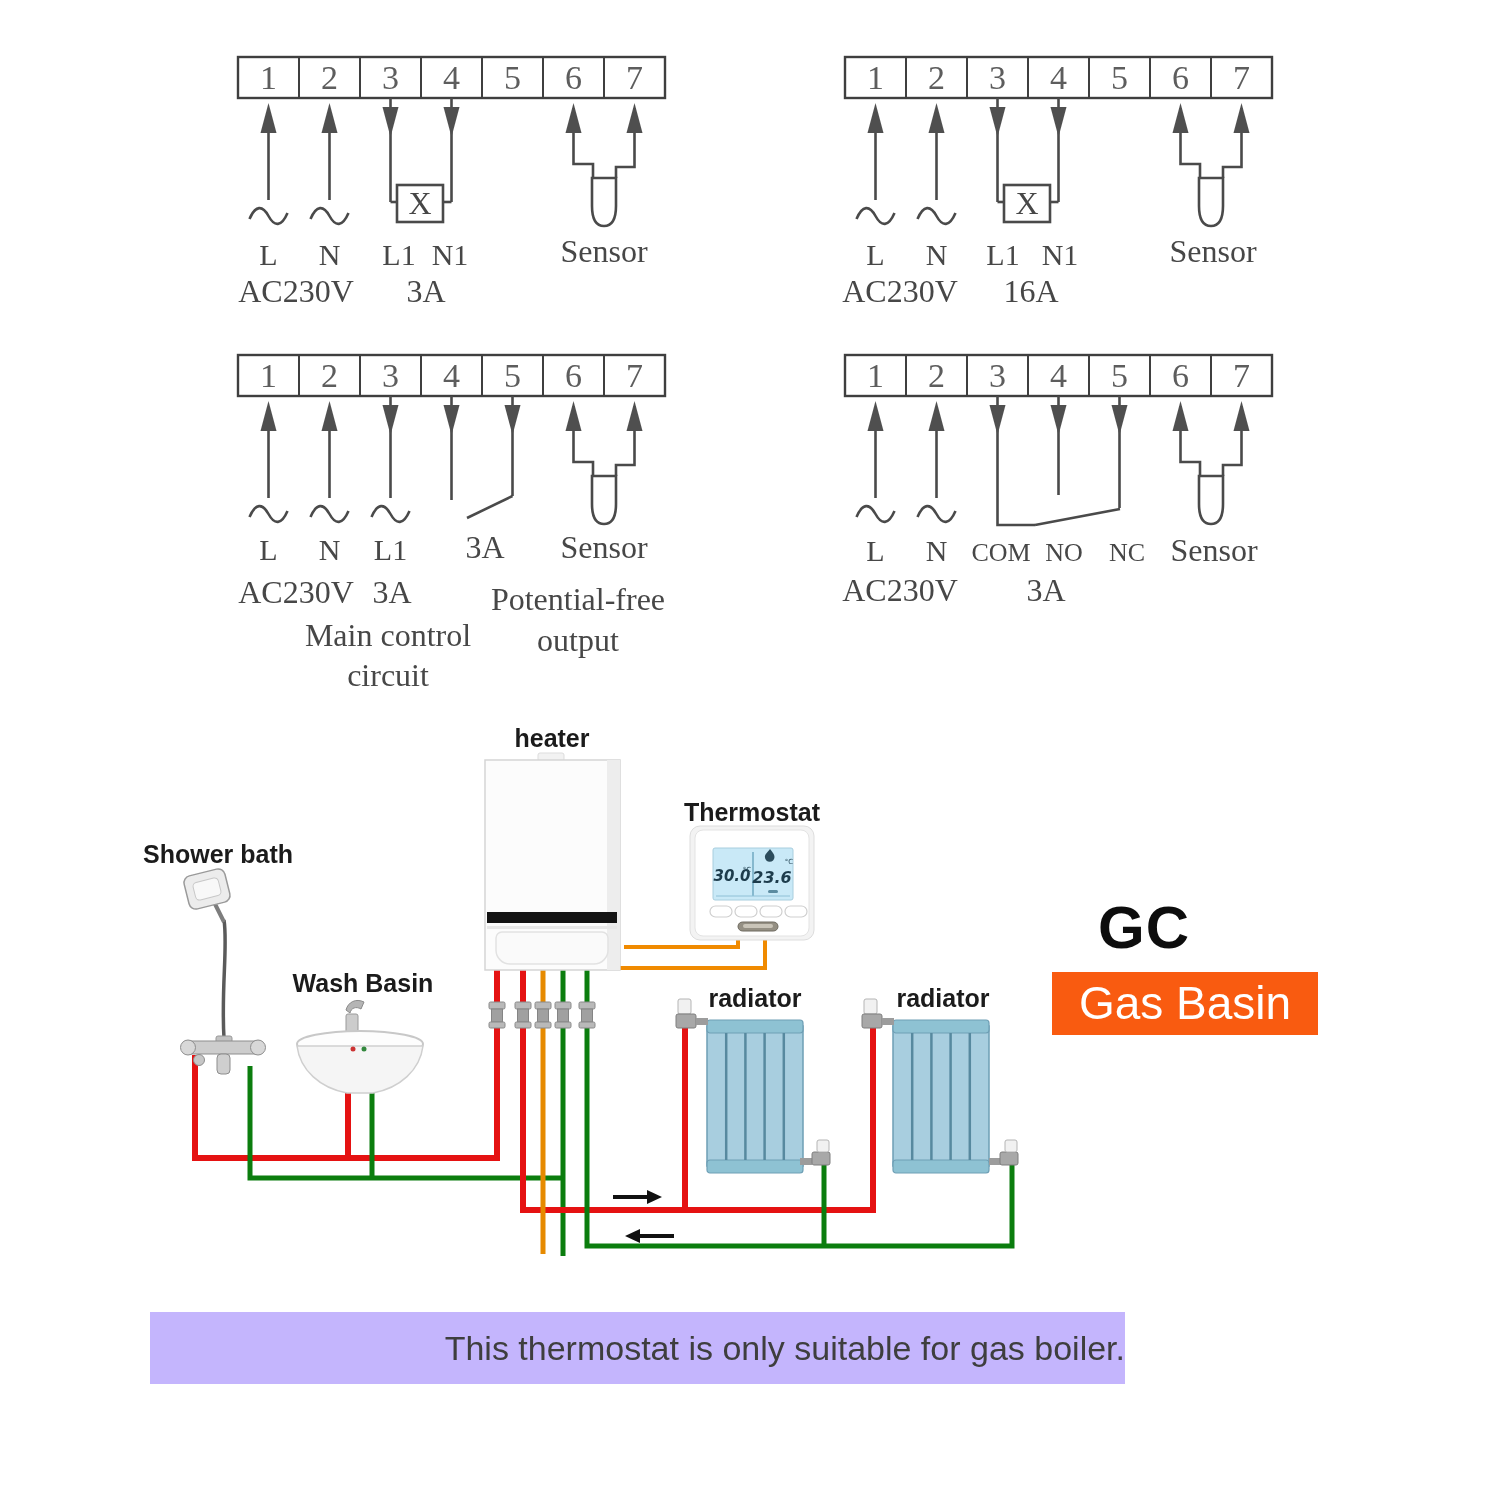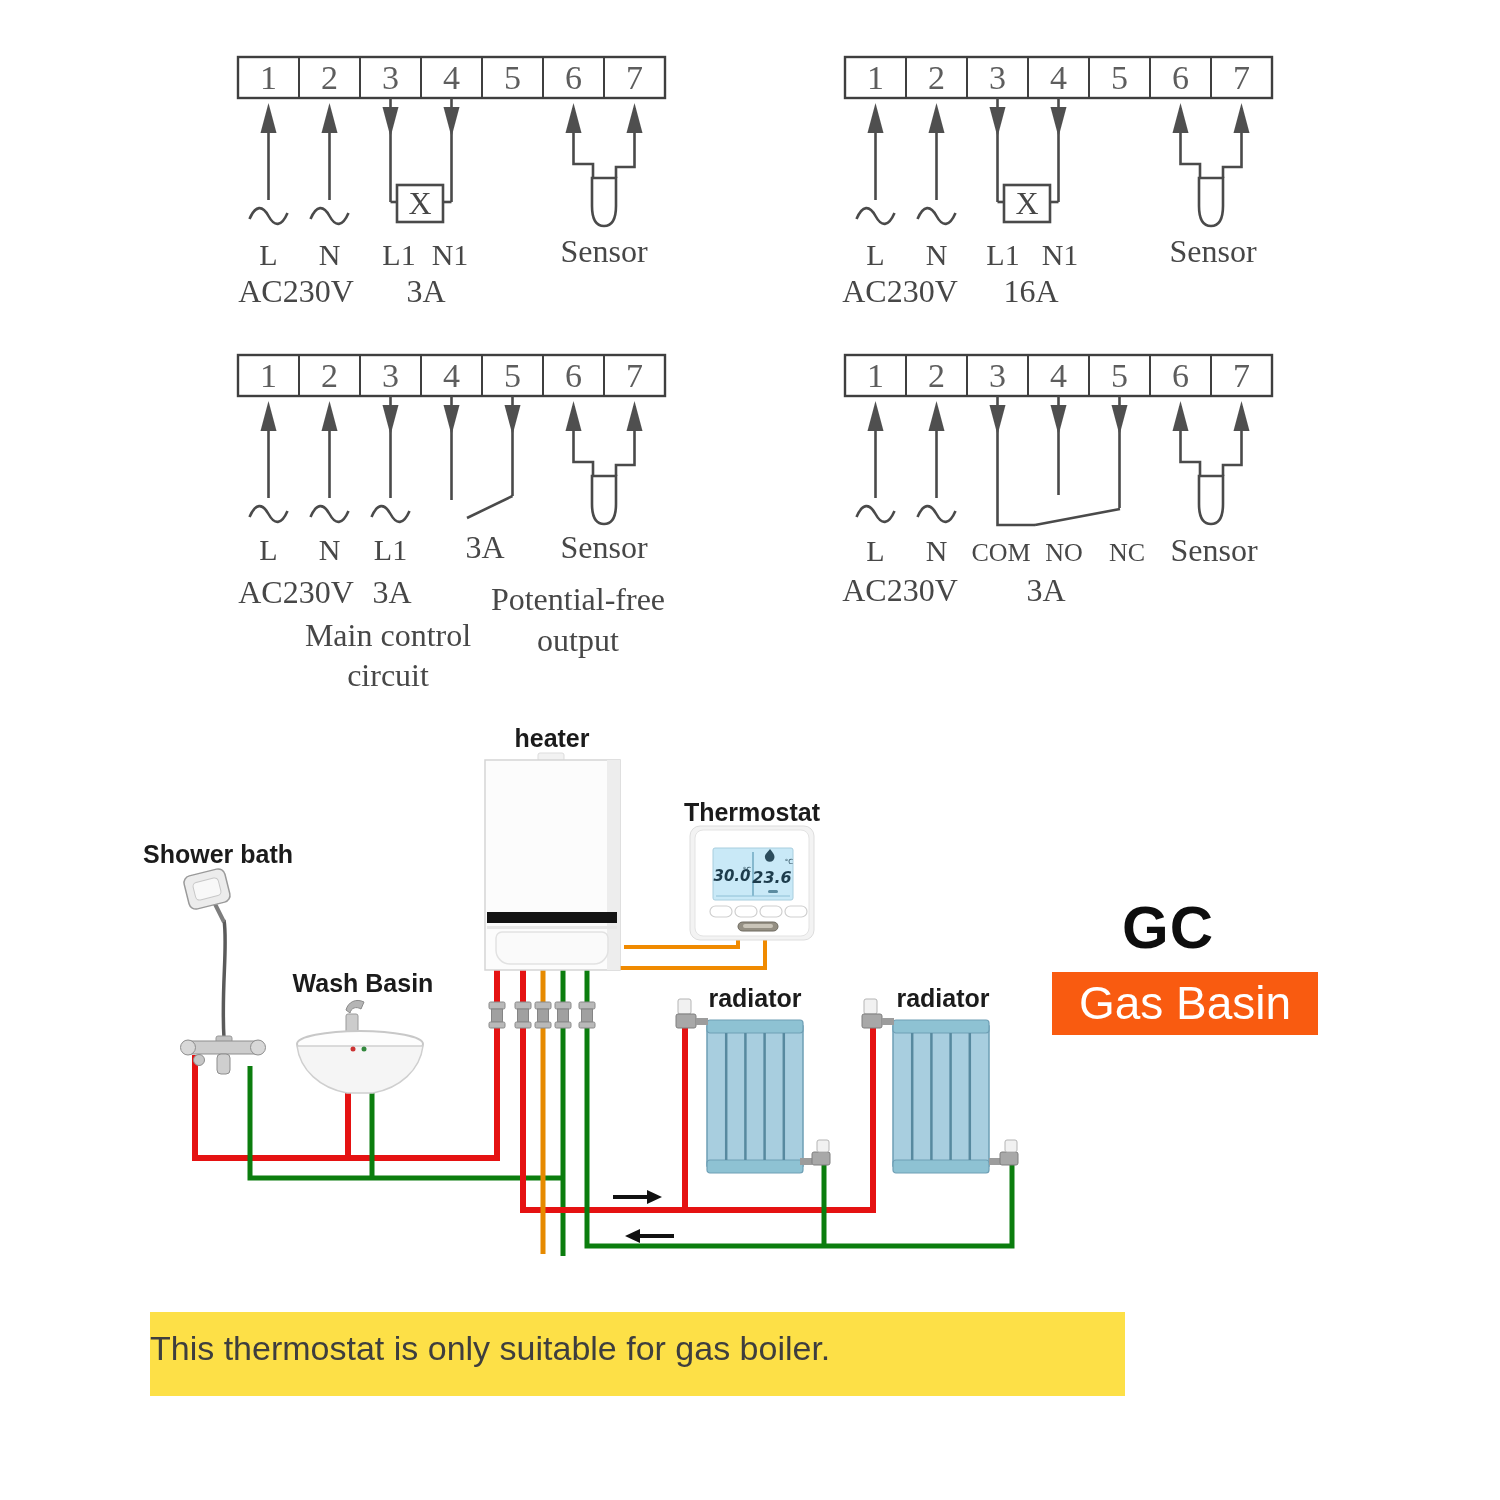--- a/index.html
+++ b/index.html
@@ -20,26 +20,26 @@
   .bulb{fill:#ffffff;stroke:#4a4a4a;stroke-width:2.6;}
   
   .pipe{fill:none;stroke-linejoin:miter;}
   .flow{stroke:#111;stroke-width:4;}
   .flowh{fill:#111;}
   .ill-lab{font:bold 25px "Liberation Sans",sans-serif;fill:#1b1b1b;text-anchor:middle;}
   .lcd-big{font:italic bold 15px "DejaVu Sans",sans-serif;fill:#1d3c4c;text-anchor:middle;}
   .lcd-big2{font:italic bold 16px "DejaVu Sans",sans-serif;fill:#1d3c4c;text-anchor:middle;}
   .lcd-sm{font:7px "DejaVu Sans",sans-serif;fill:#2a4a5a;text-anchor:middle;}
   
-  .gc-title{position:absolute;left:1098px;top:893px;width:140px;text-align:center;
+  .gc-title{position:absolute;left:1098px;top:893px;width:140px;
             font-size:60px;font-weight:600;color:#0d0d0d;letter-spacing:1px;}
   .gc-box{position:absolute;left:1052px;top:972px;width:266px;height:63px;background:#f95b10;
           color:#ffffff;font-size:46px;line-height:62px;text-align:center;font-weight:400;}
-  .caption{position:absolute;left:150px;top:1312px;width:975px;height:84px;background:#fde047;
-           color:#3e3e3e;font-size:34px;line-height:72px;text-align:left;}
+  .caption{position:absolute;left:150px;top:1312px;width:975px;height:72px;background:#c4b5fd;
+           color:#3e3e3e;font-size:34px;line-height:72px;text-align:right;}
 </style>
 </head>
 <body>
 
 <div class="page">
 
   <svg class="diag" style="left:230px;top:50px" width="450" height="260" viewBox="0 0 450 260">
     <g>
       <rect class="strip" x="8" y="7" width="427" height="41"></rect>
       <line class="sep" x1="69" y1="7" x2="69" y2="48"></line>

